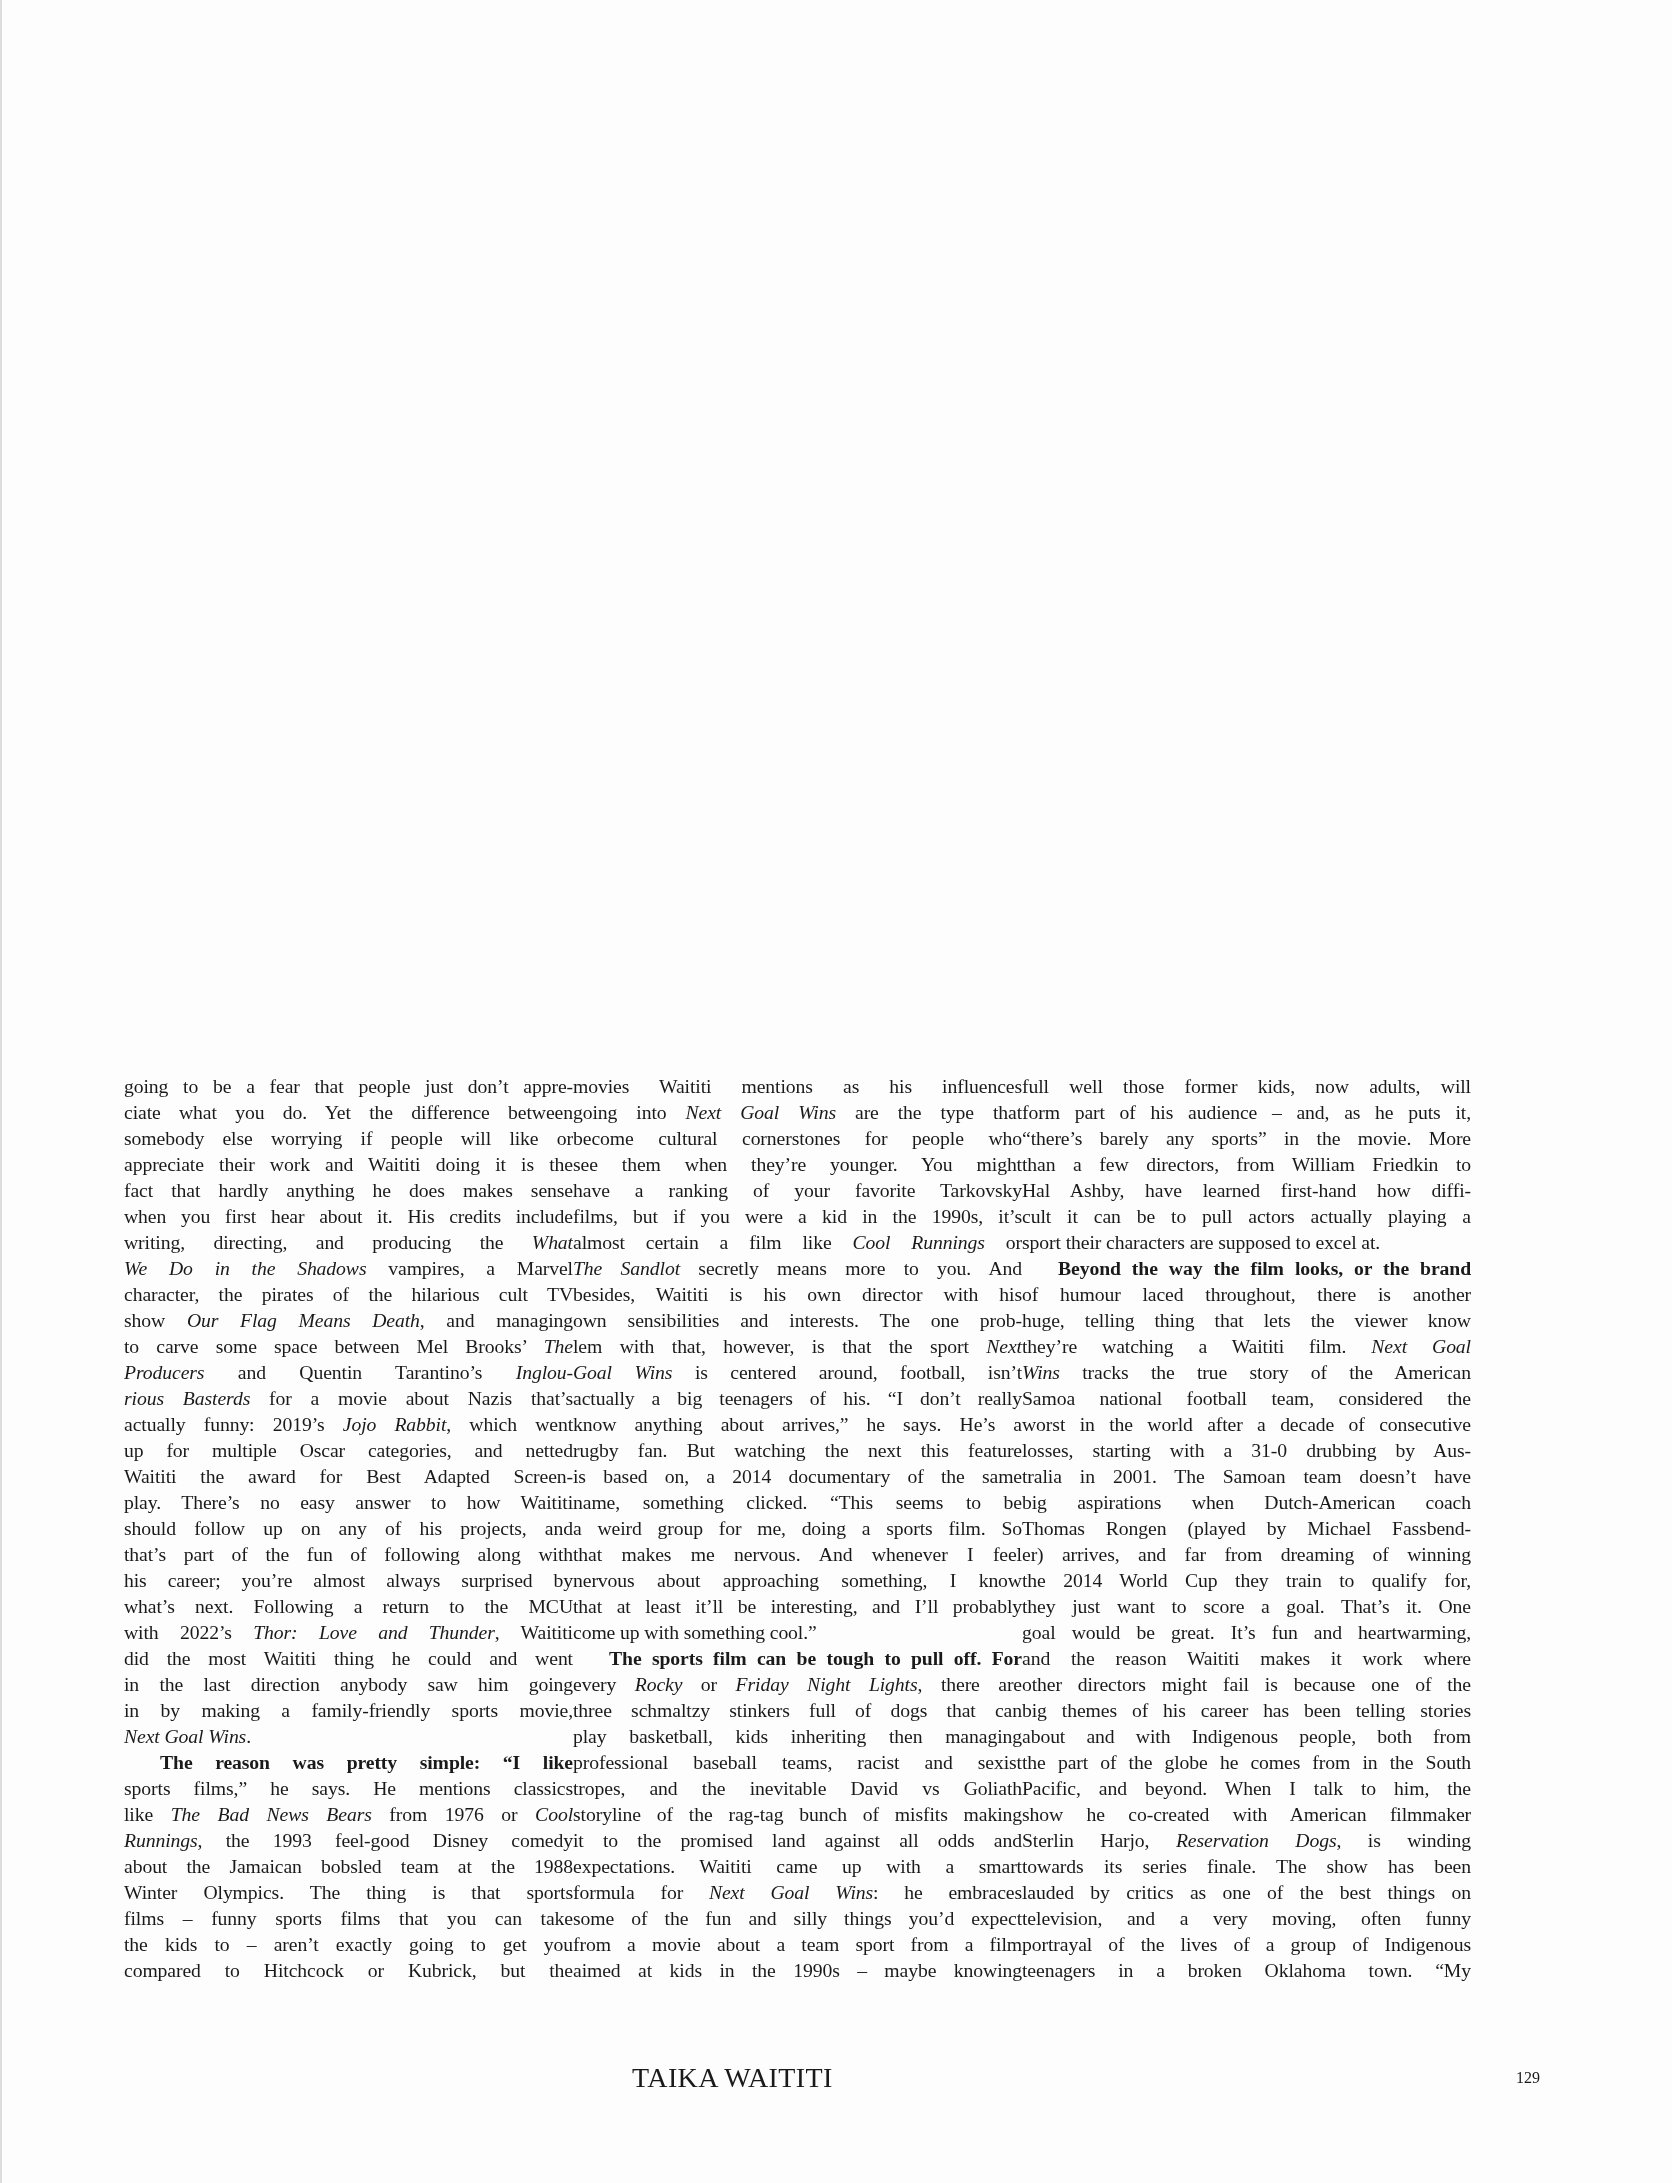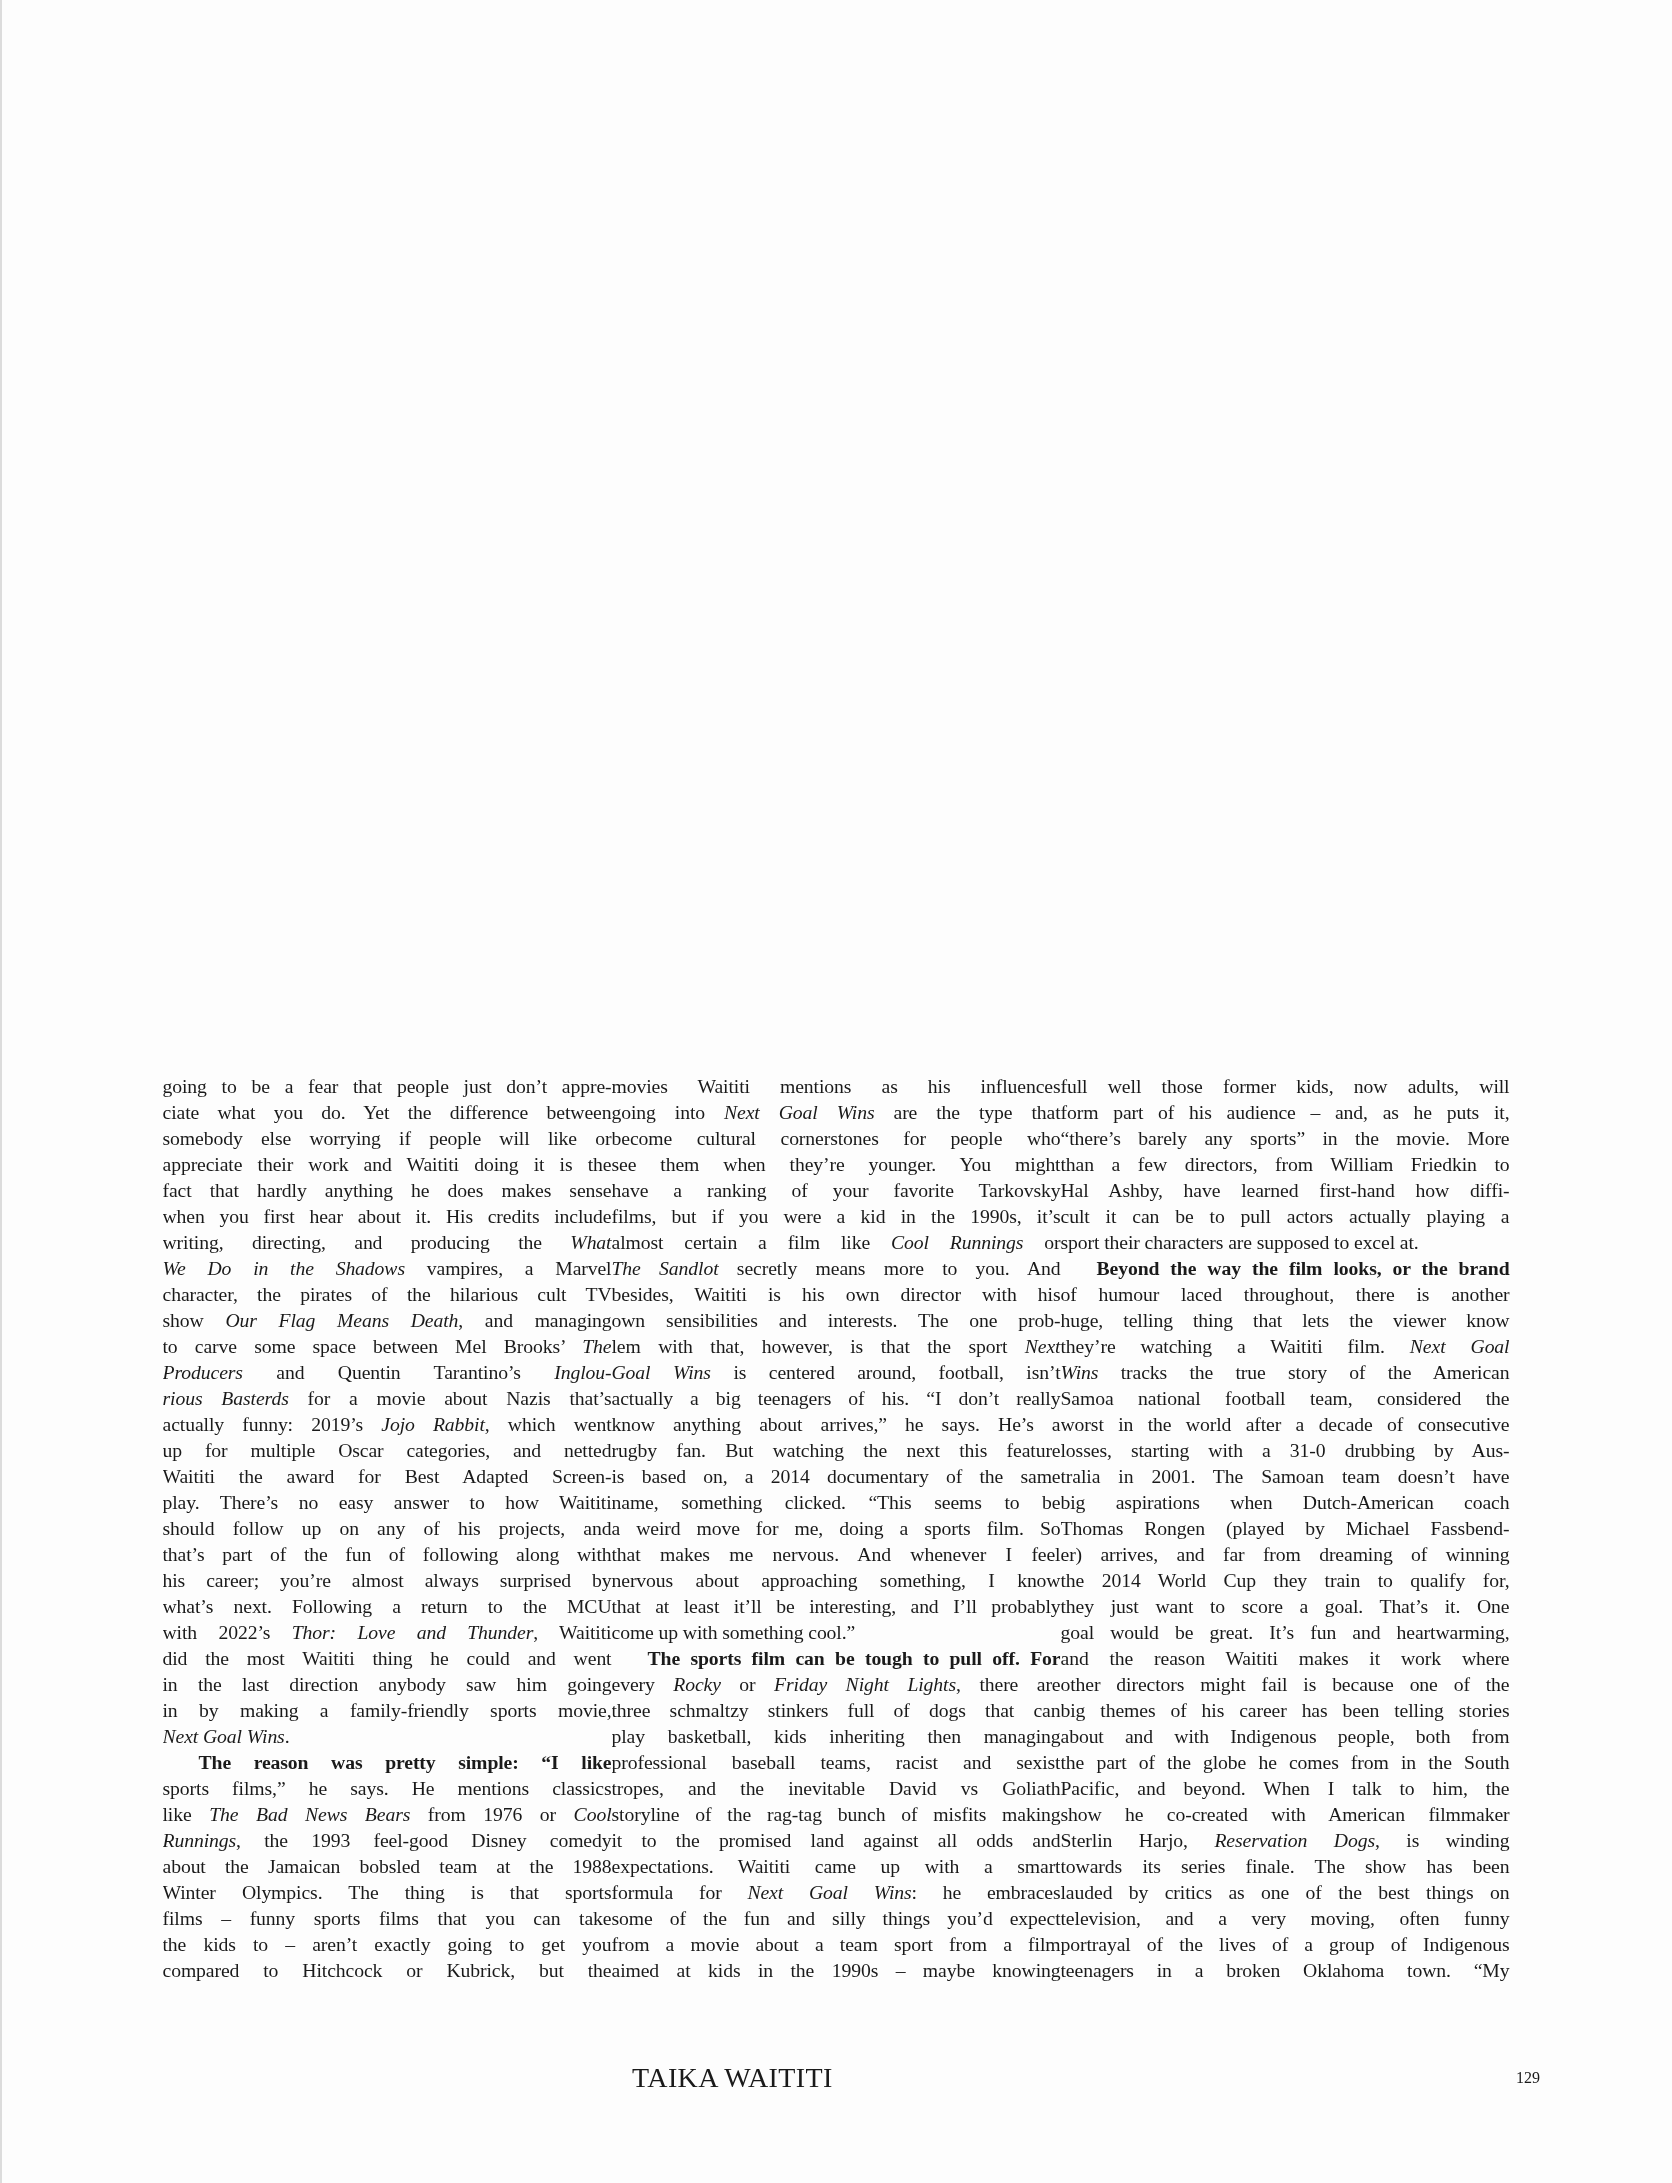--- a/index.html
+++ b/index.html
@@ -17,21 +17,21 @@
     left: 0; top: 0;
     width: 2.2px; height: 100%;
     background: var(--edge, #dcdcdc);
   }
   .article {
     position: absolute;
     left: 124px;
     top: 1073px;
     width: 1424px;
     display: flex;
-    justify-content: center;
+    justify-content: flex-start;
   }
   .column {
     width: 449px;
     font-size: 19.7px;
     letter-spacing: -0.1px;
   }
   .line {
     height: 26px;
     line-height: 26px;
     text-align: justify;
@@ -113,21 +113,21 @@
       <div class="line"><i>The Sandlot</i> secretly means more to you. And</div>
       <div class="line">besides, Waititi is his own director with his</div>
       <div class="line">own sensibilities and interests. The one prob-</div>
       <div class="line">lem with that, however, is that the sport <i>Next</i></div>
       <div class="line"><i>Goal Wins</i> is centered around, football, isn’t</div>
       <div class="line">actually a big teenagers of his. “I don’t really</div>
       <div class="line">know anything about arrives,” he says. He’s a</div>
       <div class="line">rugby fan. But watching the next this feature</div>
       <div class="line">is based on, a 2014 documentary of the same</div>
       <div class="line">name, something clicked. “This seems to be</div>
-      <div class="line">a weird move for me, doing a sports film. So</div>
+      <div class="line">a weird group for me, doing a sports film. So</div>
       <div class="line">that makes me nervous. And whenever I feel</div>
       <div class="line">nervous about approaching something, I know</div>
       <div class="line">that at least it’ll be interesting, and I’ll probably</div>
       <div class="line para-end">come up with something cool.”</div>
       <div class="line indent">The sports film can be tough to pull off. For</div>
       <div class="line">every <i>Rocky</i> or <i>Friday Night Lights</i>, there are</div>
       <div class="line">three schmaltzy stinkers full of dogs that can</div>
       <div class="line">play basketball, kids inheriting then managing</div>
       <div class="line">professional baseball teams, racist and sexist</div>
       <div class="line">tropes, and the inevitable David vs Goliath</div>

